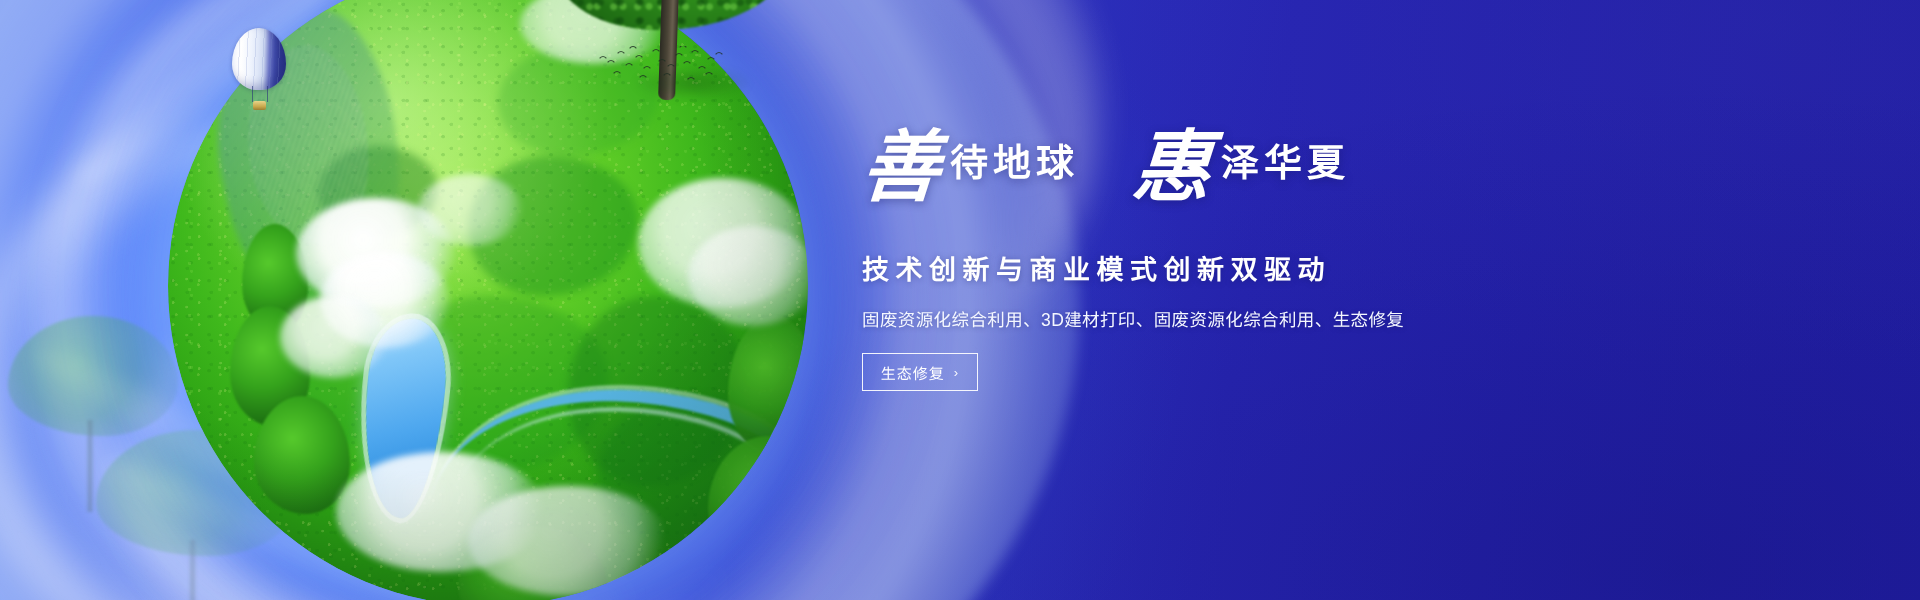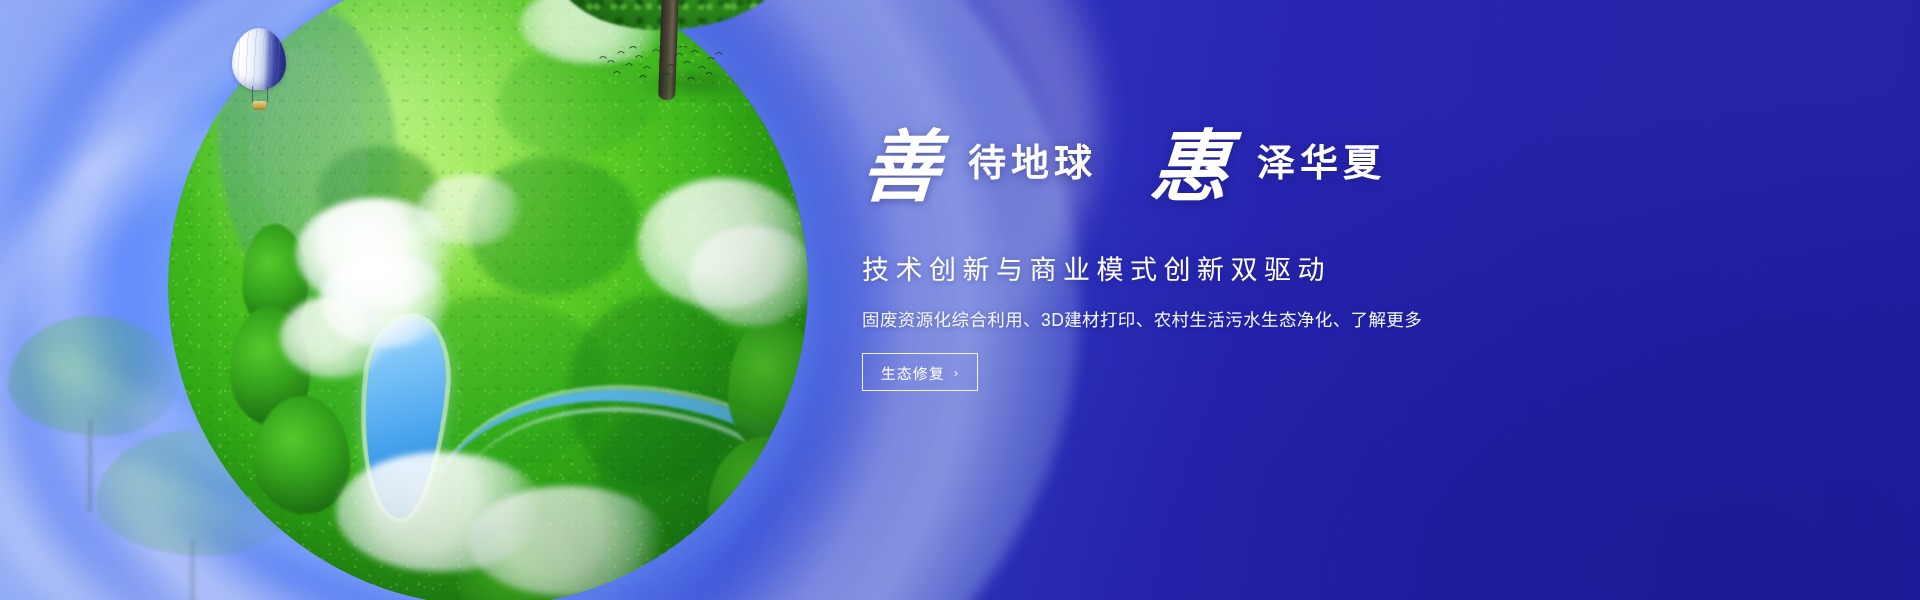--- a/index.html
+++ b/index.html
@@ -374,30 +374,30 @@
     transform: skewX(-4deg);
     display: inline-block;
   }
   .h-small {
     font-family: "DejaVu Serif", "Liberation Serif", serif;
     font-size: 38px;
     font-weight: 700;
     letter-spacing: 5px;
     display: inline-block;
     vertical-align: 18px;
-    margin-left: 28px;
+    margin-left: 10px;
   }
   .h-gap { display: inline-block; width: 54px; }
 
   .subtitle {
     margin-top: 20px;
     font-size: 27px;
     letter-spacing: 6.5px;
     color: #ffffff;
-    font-weight: 400;
+    font-weight: 700;
     white-space: nowrap;
     text-shadow: 0 1px 6px rgba(18,20,90,0.35);
   }
   .desc {
     margin-top: 19px;
     font-size: 17.5px;
     letter-spacing: 0.4px;
     color: #f4f7ff;
     white-space: nowrap;
     text-shadow: 0 1px 5px rgba(18,20,90,0.35);
@@ -518,21 +518,21 @@
   </svg>
 
   <div class="content">
 
     <div class="headline">
       <span class="h-big">善</span><span class="h-small">待地球</span><span class="h-gap"></span><span class="h-big">惠</span><span class="h-small">泽华夏</span>
     </div>
 
     <div class="subtitle">技术创新与商业模式创新双驱动</div>
 
-    <div class="desc">固废资源化综合利用、3D建材打印、农村生活污水生态净化、了解更多</div>
+    <div class="desc">固废资源化综合利用、3D建材打印、固废资源化综合利用、生态修复</div>
 
     <button class="cta">
       <span>生态修复</span>
       <span class="chev">›</span>
     </button>
 
   </div>
 
 </div>
 

